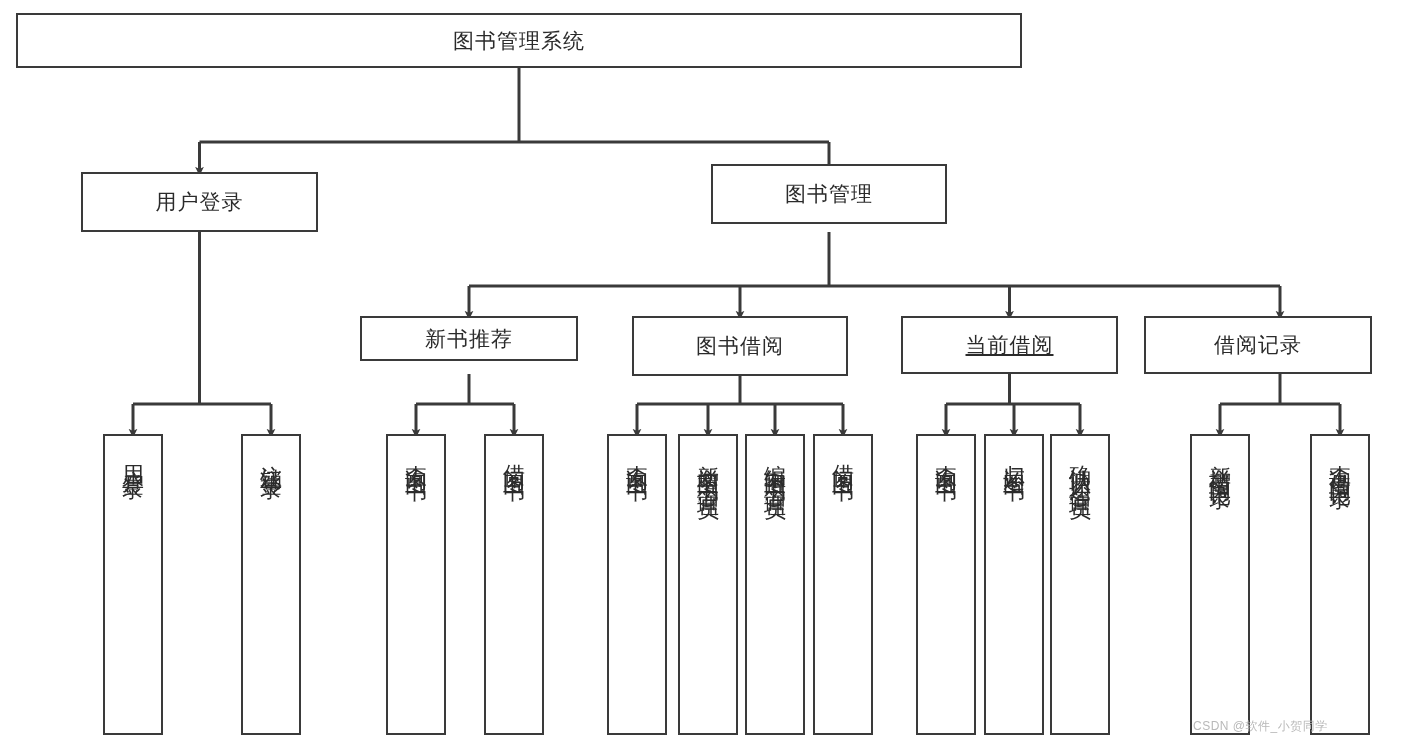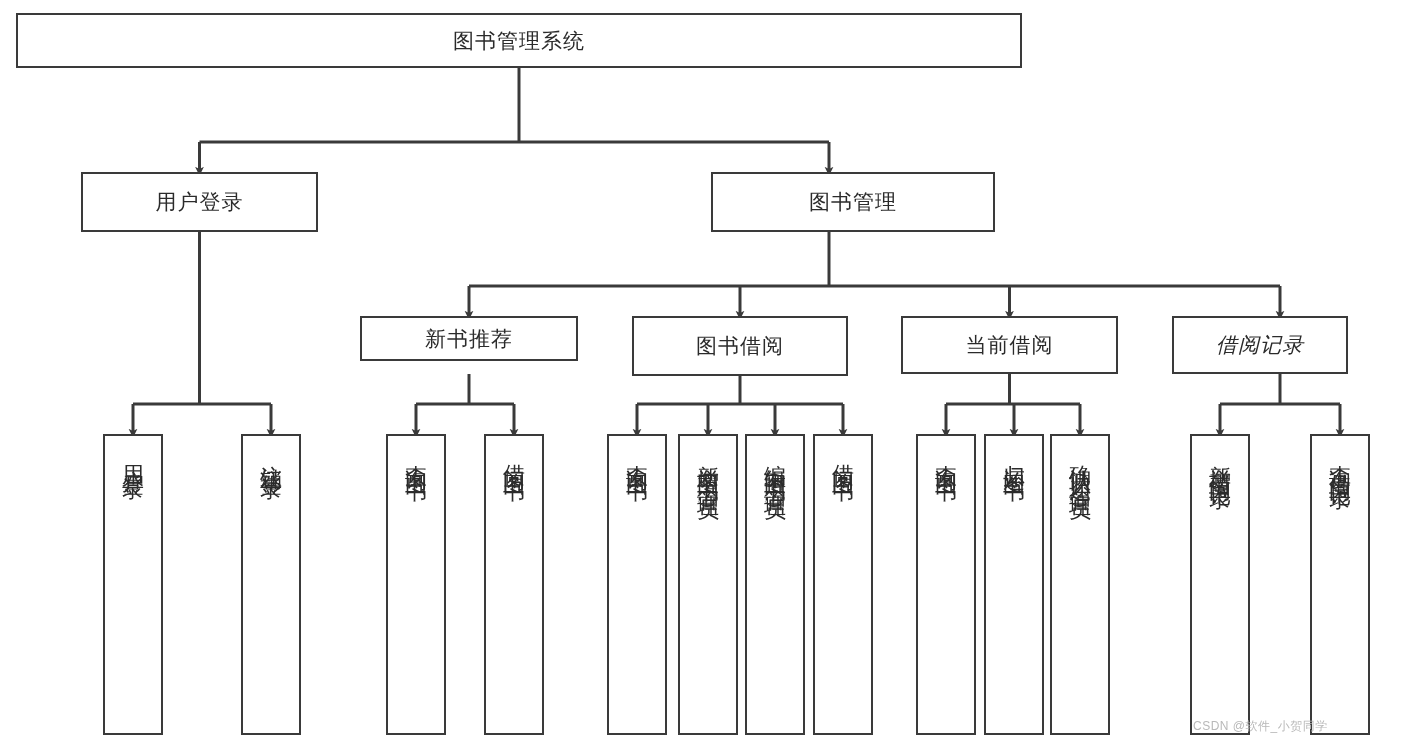--- a/index.html
+++ b/index.html
@@ -112,33 +112,33 @@
       </g>
   </svg>
 
   <div id="nodes">
       <div class="node horiz" style="left: 16px; top: 13px; width: 1006px; height: 55px;">
         <span class="lbl">图书管理系统</span>
       </div>
       <div class="node horiz" style="left: 81px; top: 172px; width: 237px; height: 60px;">
         <span class="lbl">用户登录</span>
       </div>
-      <div class="node horiz" style="left: 711px; top: 172px; width: 284px; height: 60px;">
+      <div class="node horiz" style="left: 711px; top: 164px; width: 236px; height: 60px;">
         <span class="lbl">图书管理</span>
       </div>
       <div class="node horiz" style="left: 360px; top: 316px; width: 218px; height: 45px;">
         <span class="lbl">新书推荐</span>
       </div>
       <div class="node horiz" style="left: 632px; top: 316px; width: 216px; height: 60px;">
         <span class="lbl">图书借阅</span>
       </div>
-      <div class="node horiz" style="left: 901px; top: 316px; width: 217px; height: 58px;">
+      <div class="node horiz" style="left: 901px; top: 316px; width: 217px; height: 58px; text-decoration: underline;">
         <span class="lbl">当前借阅</span>
       </div>
-      <div class="node horiz" style="left: 1172px; top: 316px; width: 176px; height: 58px; font-style: italic;">
+      <div class="node horiz" style="left: 1144px; top: 316px; width: 228px; height: 58px;">
         <span class="lbl">借阅记录</span>
       </div>
       <div class="node vert" style="left: 103px; top: 434px; width: 60px; height: 301px;">
         <span class="lbl">用户登录</span>
       </div>
       <div class="node vert" style="left: 241px; top: 434px; width: 60px; height: 301px;">
         <span class="lbl">注销登录</span>
       </div>
       <div class="node vert" style="left: 386px; top: 434px; width: 60px; height: 301px;">
         <span class="lbl">查询图书</span>

